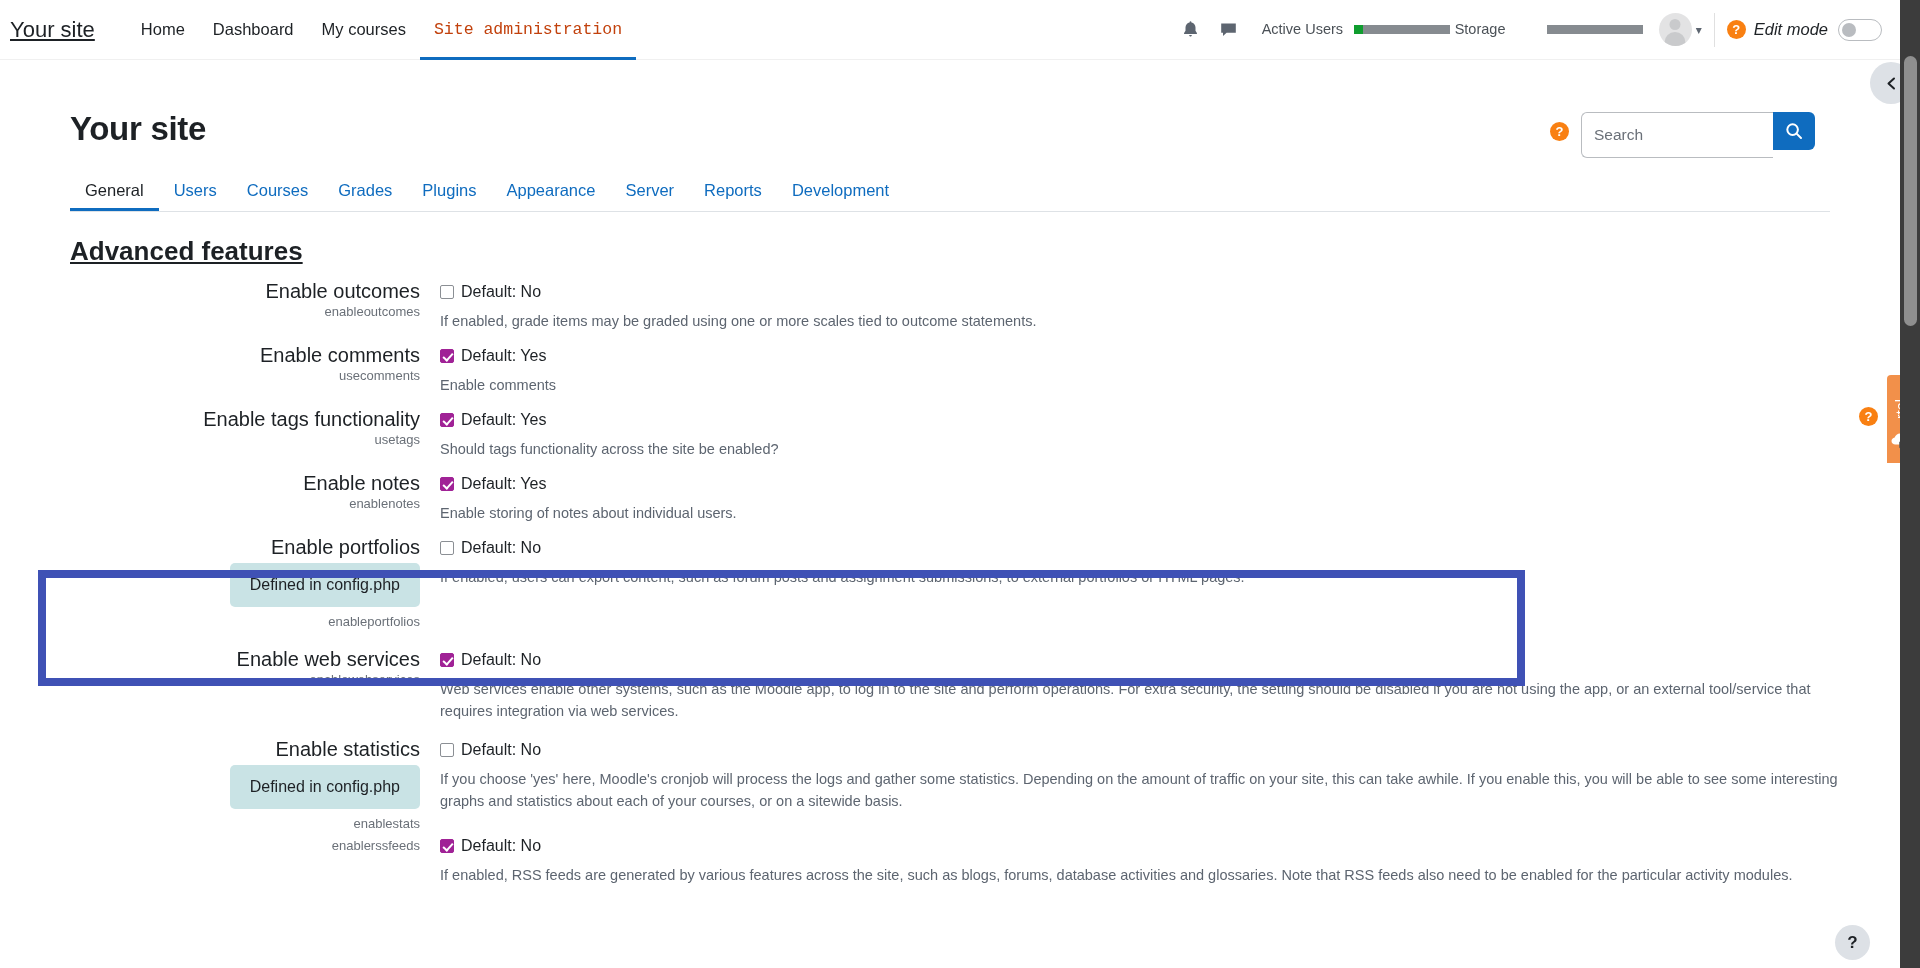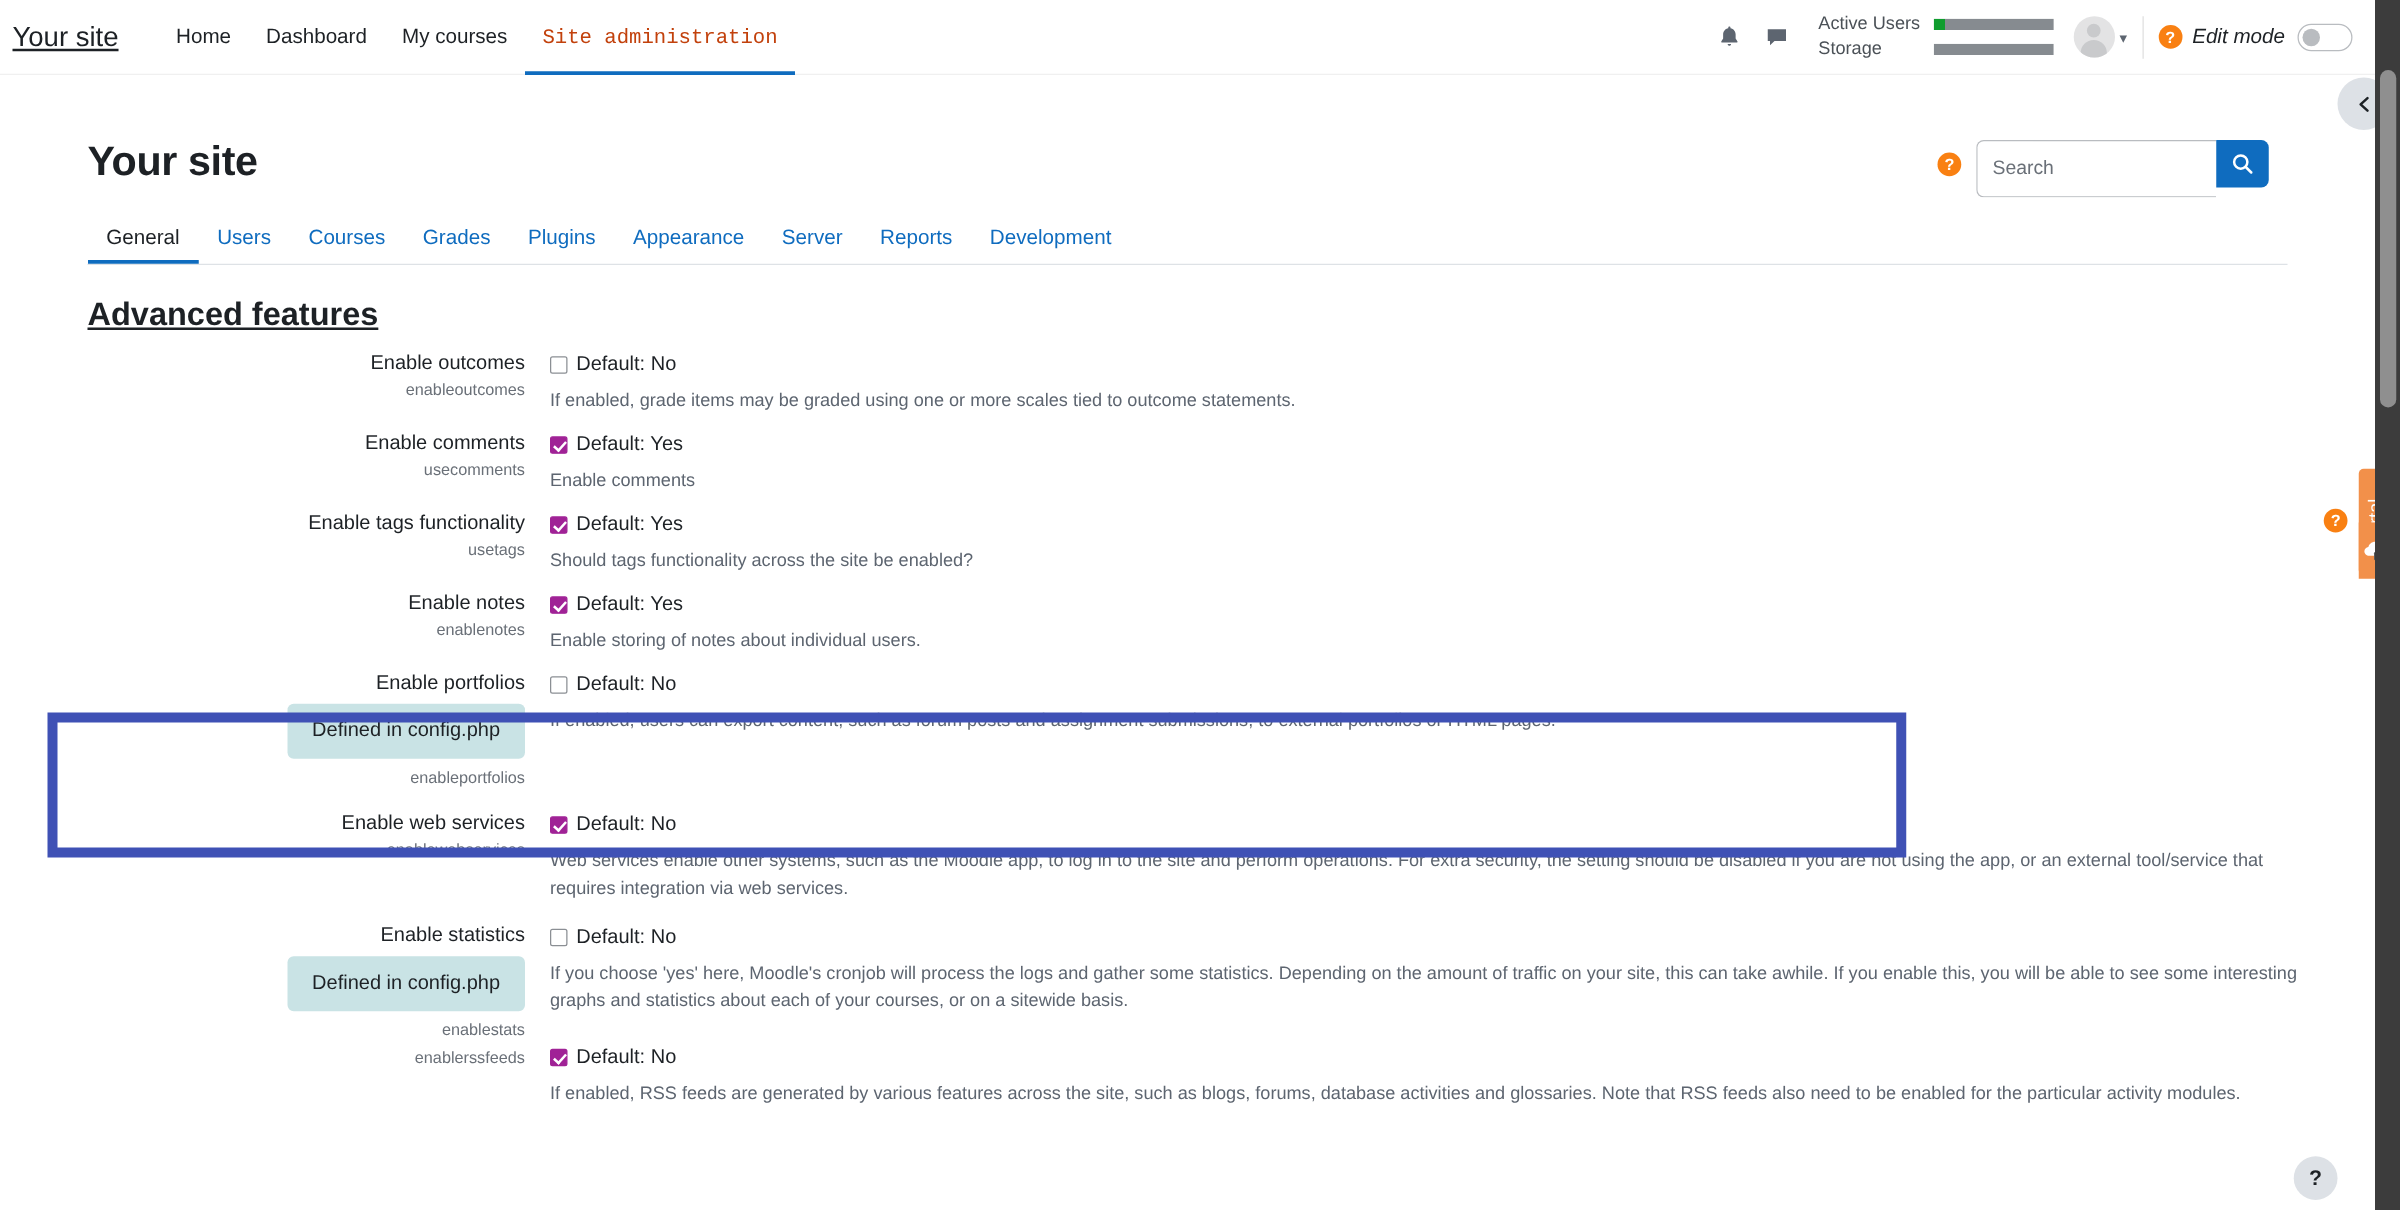--- a/index.html
+++ b/index.html
@@ -38,21 +38,21 @@
   #nav-right {
     margin-left: auto; display: flex; align-items: center;
     gap: 0; padding-right: 18px;
   }
   .nav-icon-btn {
     width: 38px; height: 38px; display: flex; align-items: center;
     justify-content: center; background: none; border: none; cursor: pointer;
     color: #5d6570;
   }
   #usage-block {
-    display: flex; flex-direction: column; justify-content: center;
+    display: flex; flex-direction: row; justify-content: center;
     gap: 5px; margin-left: 14px; margin-right: 16px;
   }
   .usage-row { display: flex; align-items: center; height: 15px; }
   .usage-label {
     font-size: 14.5px; color: #4b5157; width: 92px; white-space: nowrap;
     line-height: 15px;
   }
   .usage-track {
     width: 96px; height: 9px; background: #e9e9ea; overflow: hidden;
     display: flex;
@@ -144,21 +144,21 @@
   
   #settings { margin-top: 14px; position: relative; }
   .setting-row {
     display: flex; position: relative;
   }
   .setting-left {
     width: 440px; flex: 0 0 440px; text-align: right;
     padding-right: 20px; position: relative;
   }
   .setting-name {
-    font-size: 16px; color: #1d2125; line-height: 20px;
+    font-size: 20px; color: #1d2125; line-height: 20px;
     white-space: nowrap;
   }
   .setting-key {
     font-size: 13px; color: #6a7078; line-height: 18px; margin-top: 2px;
   }
   .config-badge {
     display: inline-block; background: #c9e3e5; color: #1d2125;
     border-radius: 5px; font-size: 16px; padding: 13px 20px;
     margin: 6px 0 4px 0; white-space: nowrap;
   }

